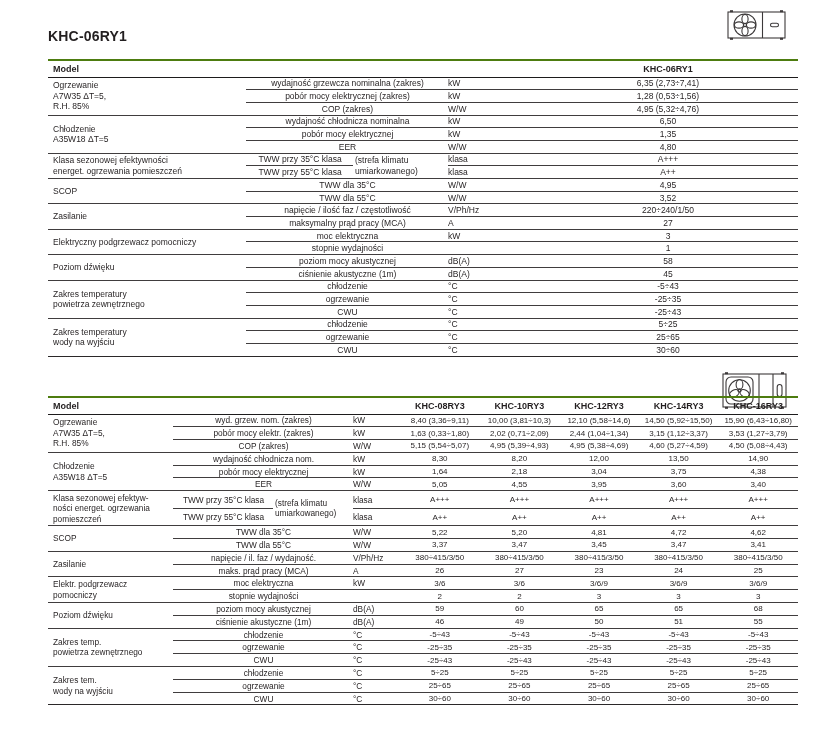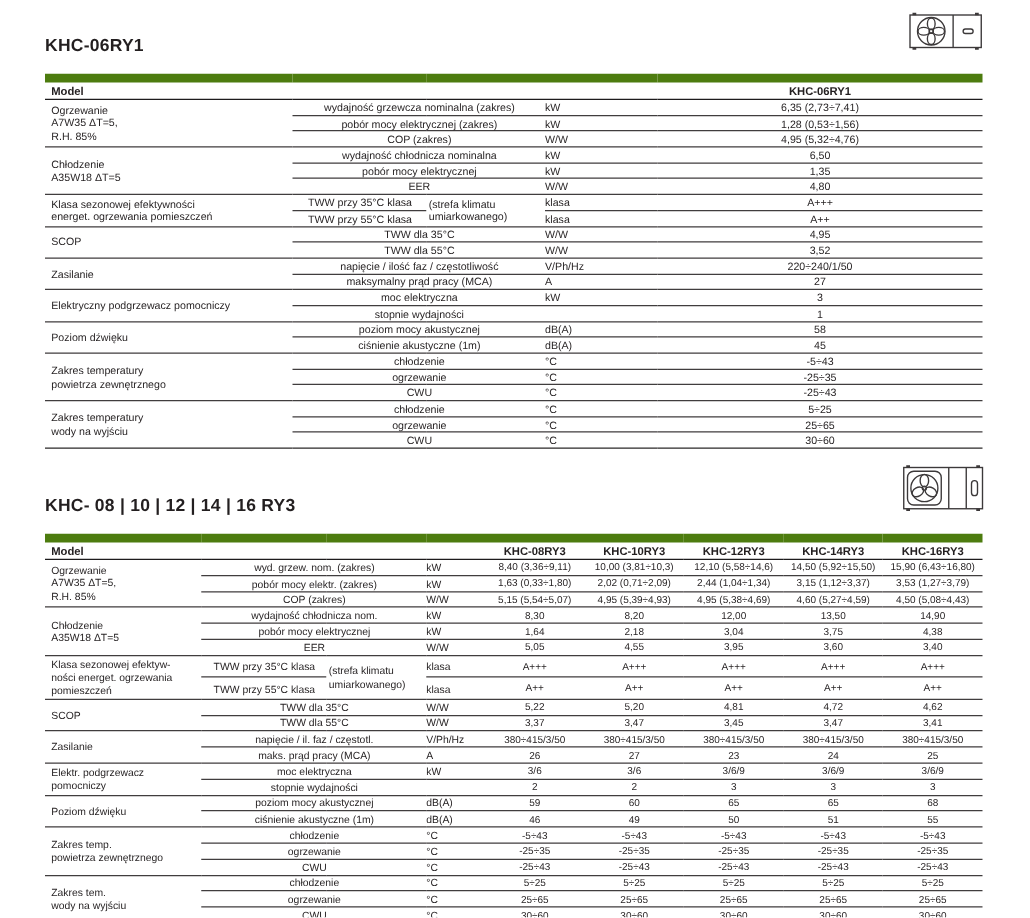--- a/index.html
+++ b/index.html
@@ -1,34 +1,34 @@
 <!DOCTYPE html>
 <html><head>
 <meta charset="utf-8">
 <style>
   * { box-sizing: border-box; }
   html,body { margin:0; padding:0; background:#fff; }
   body { font-family:"Liberation Sans","DejaVu Sans",sans-serif; color:#231f20; }
   .page { position:relative; width:824px; height:734px; background:#ffffff; overflow:hidden; }
 
-  .sec { position:absolute; left:36px; width:750px; }
+  .sec { position:absolute; left:48px; width:750px; }
   .sec1 { top:28px; }
   .sec2 { top:396px; }
 
   h1.title { margin:0 0 15px 0; font-size:14px; font-weight:bold; letter-spacing:0.2px; color:#231f20; }
 
   .unit-icon { position:absolute; }
   .icon-a { left:726px; top:9px; }
   .icon-b { left:721px; top:370px; }
   .unit-icon svg { display:block; }
 
   table { border-collapse:collapse; table-layout:fixed; width:750px;
           border-bottom:1px solid #2b2829; font-size:8.5px; color:#231f20; }
   th, td { padding:0; vertical-align:middle; }
-  thead th { border-top:7px solid #4d7c0f; border-bottom:1.7px solid #1d1b1c;
+  thead th { border-top:2px solid #4d7c0f; border-bottom:1.7px solid #1d1b1c;
              font-size:9px; font-weight:bold; }
   thead th.model { text-align:left; padding-left:5px; }
   thead th.mname { text-align:center; white-space:nowrap; }
   tbody td { border-top:1px solid #403d3e; }
   td.lbl  { padding-left:5px; white-space:pre-line; line-height:10.5px; text-align:left; }
   td.param{ padding-left:1px; white-space:nowrap; text-align:center; }
   td.note { white-space:pre-line; line-height:10.5px; text-align:left; padding-left:2px; }
   td.unit { text-align:left; white-space:nowrap; }
   td.val  { text-align:center; white-space:nowrap; }
 
@@ -241,21 +241,20 @@
       <g fill="#3c393a" stroke="none">
         <rect x="4" y="2.2" width="3" height="2"></rect>
         <rect x="60" y="2.2" width="3" height="2"></rect>
         <rect x="4" y="36.8" width="3" height="2"></rect>
         <rect x="60" y="36.8" width="3" height="2"></rect>
       </g>
     </svg>
   </div>
 
   <section class="sec sec2">
-    <h1 class="title">KHC- 08 | 10 | 12 | 14 | 16 RY3</h1>
     <table class="t1">
       <colgroup>
         <col class="c-label">
           <col class="c-param">
           <col class="c-note">
           <col class="c-unit">
         <col class="c-val">
           <col class="c-val">
           <col class="c-val">
           <col class="c-val">
@@ -368,21 +367,21 @@
             <td class="param" colspan="2">TWW dla 55°C</td>
             <td class="unit">W/W</td>
             <td class="val">3,37</td>
             <td class="val">3,47</td>
             <td class="val">3,45</td>
             <td class="val">3,47</td>
             <td class="val">3,41</td>
           </tr>
           <tr>
             <td class="lbl" rowspan="2">Zasilanie</td>
-            <td class="param" colspan="2">napięcie / il. faz / częstotl.</td>
+            <td class="param" colspan="2">napięcie / il. faz / wydajność.</td>
             <td class="unit">V/Ph/Hz</td>
             <td class="val">380÷415/3/50</td>
             <td class="val">380÷415/3/50</td>
             <td class="val">380÷415/3/50</td>
             <td class="val">380÷415/3/50</td>
             <td class="val">380÷415/3/50</td>
           </tr>
           <tr>
             <td class="param" colspan="2">maks. prąd pracy (MCA)</td>
             <td class="unit">A</td>

